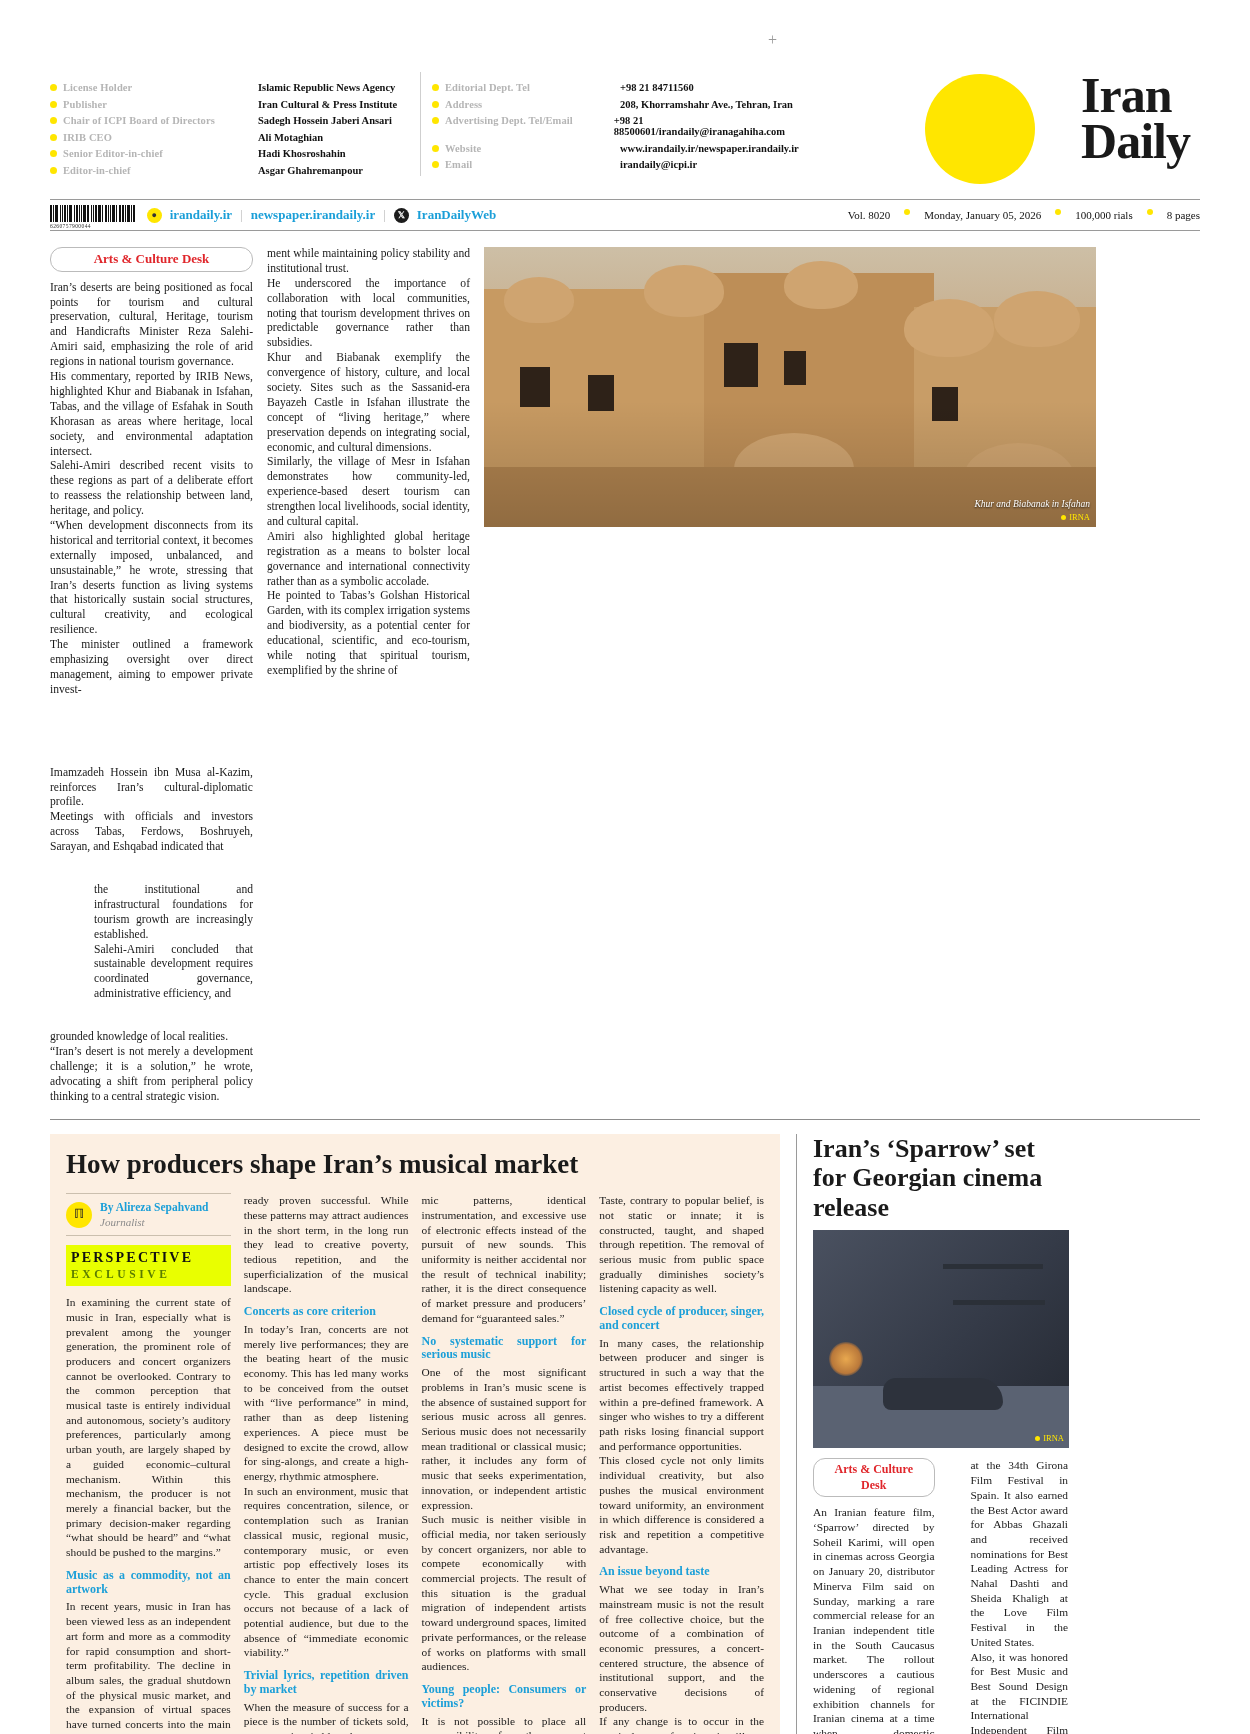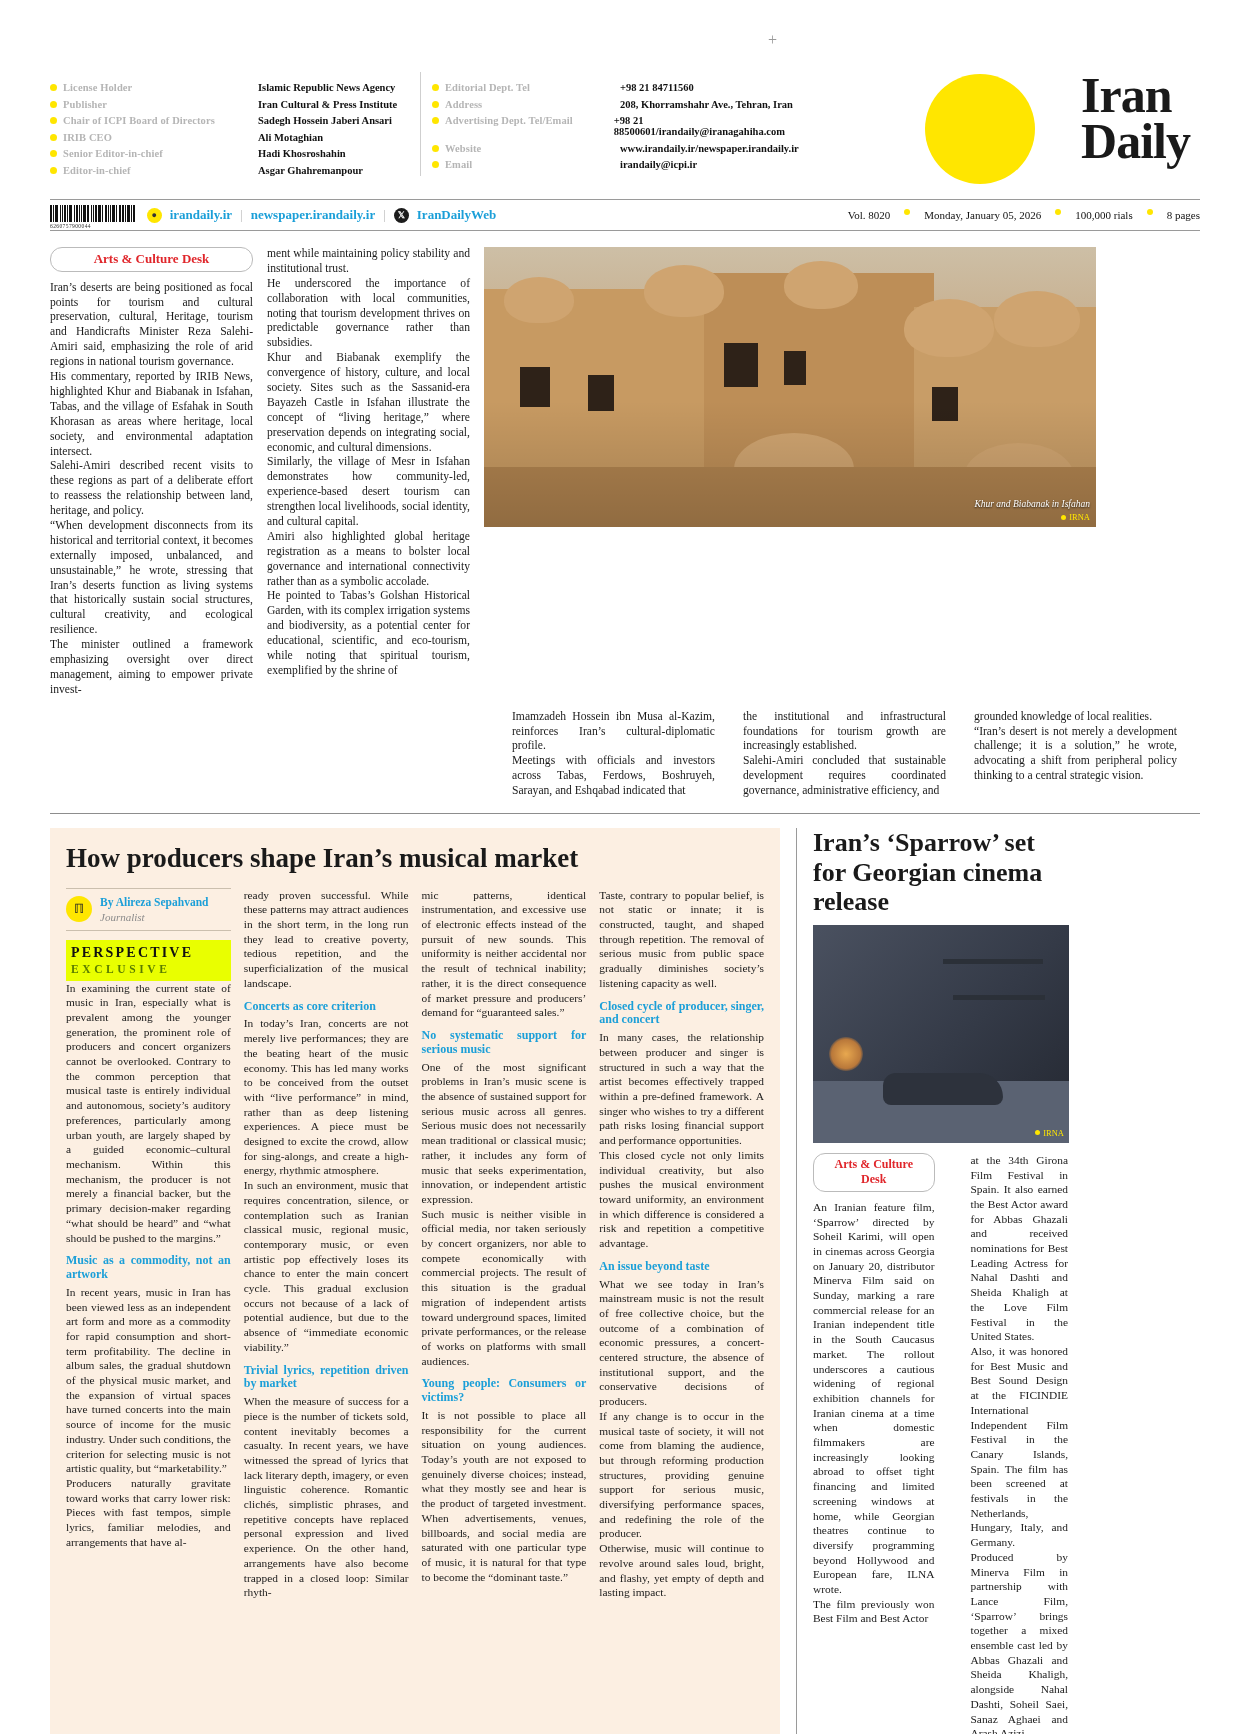--- a/index.html
+++ b/index.html
@@ -54,36 +54,36 @@
   .photo .bldg2 { position:absolute; left:220px; top:26px; width:230px; height:254px; background:#bd8e57; }
   .photo .bldg3 { position:absolute; left:430px; top:60px; width:185px; height:220px; background:#c89d67; }
   .photo .dome { position:absolute; border-radius:50% 50% 45% 45%; background:#cfa470; }
   .photo .win { position:absolute; background:#2e2218; }
   .photo .ground { position:absolute; left:0; right:0; bottom:0; height:60px; background:#b0834f; }
   .photo .shadow { position:absolute; inset:0; background:linear-gradient(to bottom, rgba(0,0,0,0) 55%, rgba(0,0,0,.18) 100%); }
   .caption { position:absolute; right:6px; bottom:18px; color:#fff; font-size:9.5px; font-style:italic; text-shadow:0 1px 2px rgba(0,0,0,.8); }
   .credit { position:absolute; right:6px; bottom:5px; color:#ffe600; font-size:8.5px; display:flex; align-items:center; gap:3px; }
   .credit .yd { width:5px; height:5px; background:#ffe600; border-radius:50%; }
 
-  .lead-bottom { padding: 12px 50px 0 50px; display:flex; gap:28px; }
+  .lead-bottom { padding: 12px 50px 0 50px; display:flex; gap:28px;flex-direction:column; }
   .lb-col { width:203px; font-size:11.6px; line-height:1.285; text-align:justify; }
 
   .rule { margin: 14px 50px 0 50px; border-top:1px solid #8d8d8d; }
 
   
   .lower { display:flex; margin: 14px 50px 0 50px; gap:0; }
   .music { width:730px; background:#fcefe2; padding:16px 16px 10px 16px; }
   .music h2 { font-size:27px; font-weight:bold; line-height:1.1; margin-bottom:14px; }
   .music-cols { display:flex; gap:13px; }
   .m-col { width:167px; font-size:11.4px; line-height:1.29; text-align:justify; }
   .byline-box { border-top:1px solid #cbbfae; border-bottom:1px solid #cbbfae; padding:6px 0; display:flex; align-items:center; gap:8px; margin-bottom:9px; }
   .byline-circ { width:26px; height:26px; border-radius:50%; background:#ffe600; display:flex; align-items:center; justify-content:center; font-size:13px; color:#222; }
   .byline-name { color:#1b9fd8; font-weight:bold; font-size:11.5px; }
   .byline-role { color:#8b8b8b; font-style:italic; font-size:11px; }
-  .persp { background:#e9ff00; padding:4px 5px; margin-bottom:0; }
+  .persp { background:#e9ff00; padding:4px 5px; margin-bottom:9px; }
   .persp .l1 { font-weight:bold; font-size:14px; letter-spacing:2.2px; color:#111; }
   .persp .l2 { font-weight:bold; font-size:11.5px; letter-spacing:3.6px; color:#5a7d00; }
   .subhead { color:#1b9fd8; font-weight:bold; font-size:12px; line-height:1.15; margin:9px 0 3px 0; }
   .m-col p { margin-bottom:0; }
 
   .sparrow { width:272px; padding-left:16px; border-left:1px solid #9a9a9a; margin-left:16px; }
   .sparrow h2 { font-size:26px; font-weight:bold; line-height:1.14; margin-bottom:8px; }
   .sp-photo { width:256px; height:218px; position:relative; overflow:hidden; background:#3a3f4a; }
   .sp-photo .room { position:absolute; inset:0; background:linear-gradient(135deg,#4a5160 0%, #343a47 55%, #232730 100%); }
   .sp-photo .shelf { position:absolute; background:#2b3038; height:5px; }
@@ -276,21 +276,21 @@
   </div>
 
   <div class="lead-bottom">
     <div class="lb-col" style="visibility:hidden;"></div>
     <div class="lb-col" style="visibility:hidden;"></div>
     <div class="lb-col">
         <div style="white-space:pre-line;">Imamzadeh Hossein ibn Musa al-Kazim, reinforces Iran’s cultural-diplomatic profile.
 Meetings with officials and investors across Tabas, Ferdows, Boshruyeh, Sarayan, and Eshqabad indicated that</div>
       </div>
     <div class="lb-col">
-        <div style="white-space:pre-line;">the institutional and infrastructural foundations for tourism growth are increasingly established.
+        <div style="white-space:pre-line;margin-left:44px;">the institutional and infrastructural foundations for tourism growth are increasingly established.
 Salehi-Amiri concluded that sustainable development requires coordinated governance, administrative efficiency, and</div>
       </div>
     <div class="lb-col">
         <div style="white-space:pre-line;">grounded knowledge of local realities.
 “Iran’s desert is not merely a development challenge; it is a solution,” he wrote, advocating a shift from peripheral policy thinking to a central strategic vision.</div>
       </div>
   </div>
 
   <div class="rule"></div>
 

